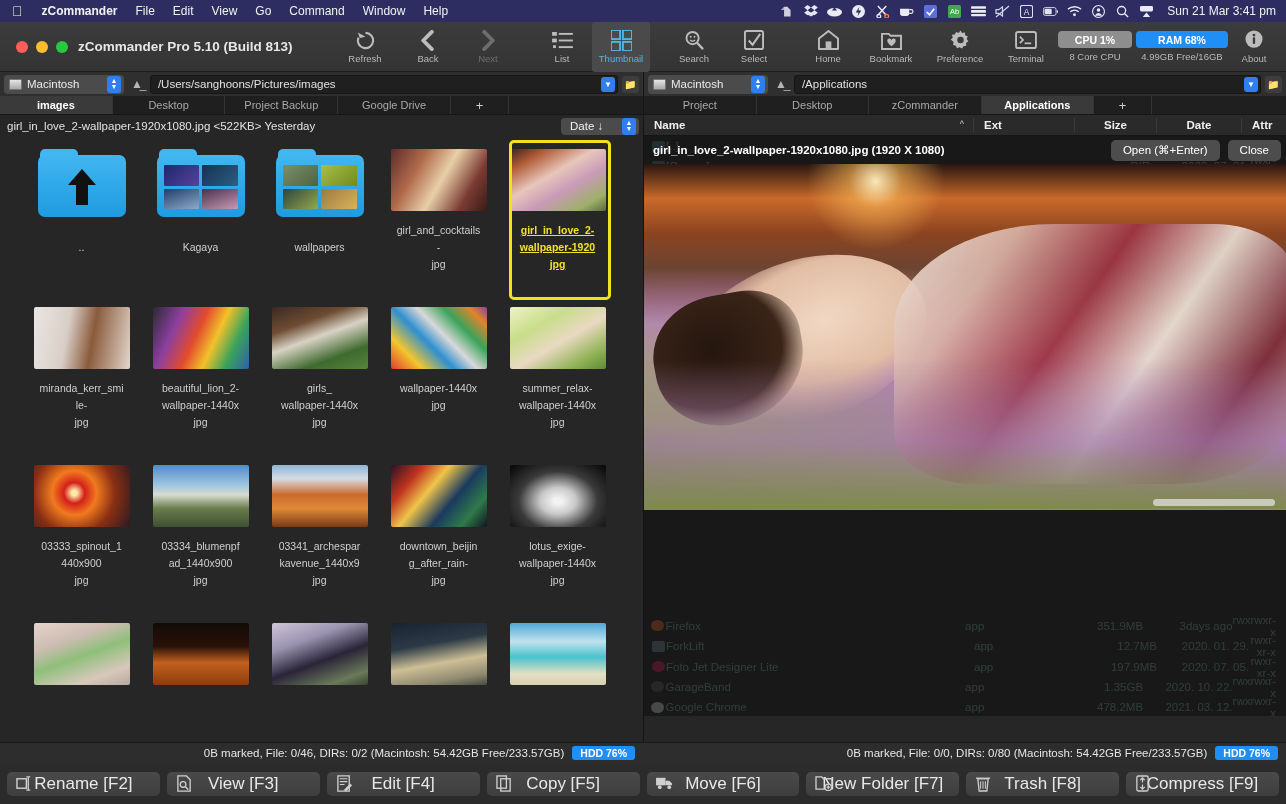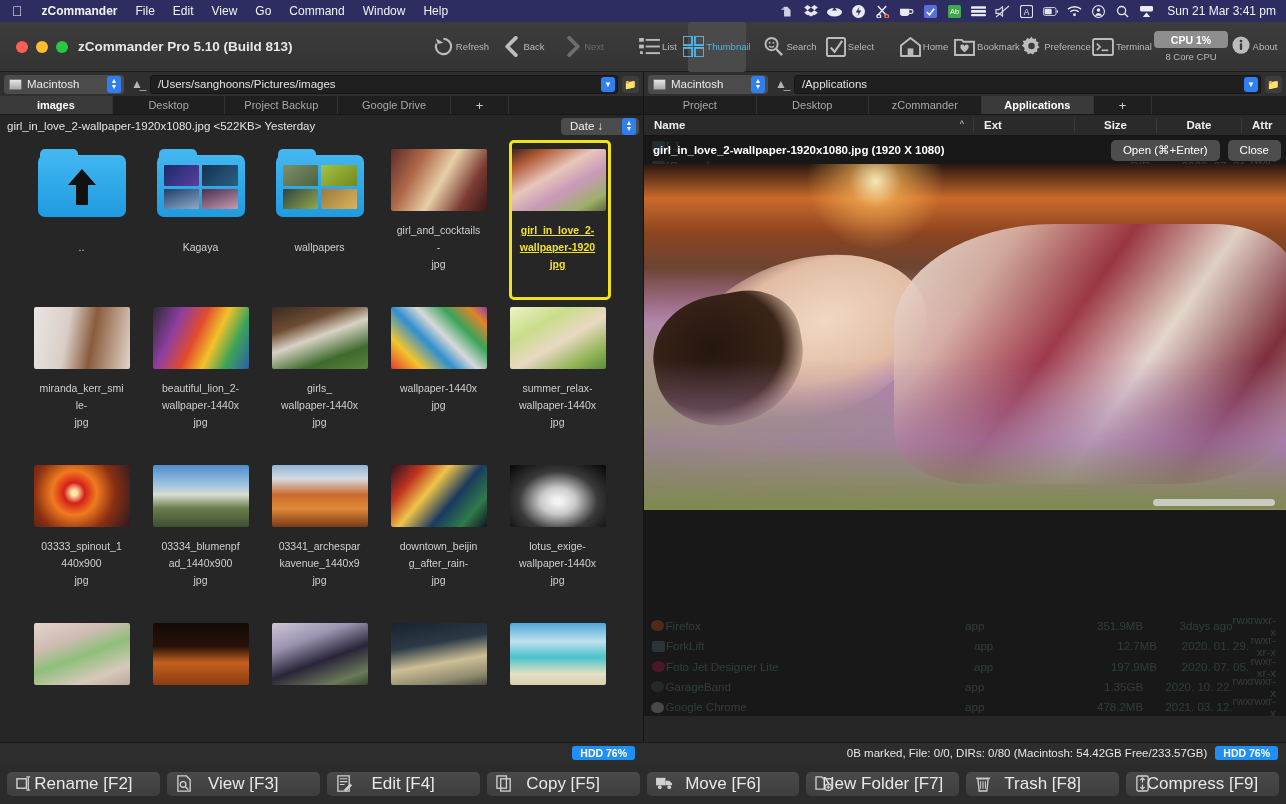--- a/index.html
+++ b/index.html
@@ -33,21 +33,21 @@
     border-bottom:1px solid #1d1d1d;
     display:flex; align-items:center; z-index:30;
   }
   .lights{ display:flex; gap:8px; padding:0 10px 0 16px; }
   .light{ width:12px;height:12px;border-radius:50%; }
   .l-red{background:#ff5f57;} .l-yel{background:#febc2e;} .l-grn{background:#28c840;}
   .win-title{ font-size:13.5px; font-weight:bold; color:#e6e6e6; white-space:nowrap; }
 
   .tb-group{ display:flex; align-items:flex-start; margin-left:auto; padding-right:8px; height:50px;}
   .tb-btn{
-    width:60px; height:50px; display:flex; flex-direction:row;
+    width:60px; height:50px; display:flex; flex-direction:column;
     align-items:center; justify-content:center; gap:2px;
     color:#b9b9b9; font-size:9.5px; cursor:default;
   }
   .tb-btn .glyph{ height:22px; display:flex; align-items:center; justify-content:center; }
   .tb-btn.dim{ color:#6d6d6d; }
   .tb-btn.active{ background:#4a4a4a; color:#4fb5e8; border-radius:3px; height:50px;}
   .tb-sep{ width:14px; }
   .tb-meter{ width:78px; height:50px; display:flex; flex-direction:column; align-items:center;
              justify-content:center; gap:3px; font-size:9.5px; color:#b9b9b9; }
   .meter-pill{ width:74px; height:17px; border-radius:4px; display:flex; align-items:center;
@@ -427,20 +427,24 @@
             </svg>
           </span>
         <span>Terminal</span>
       </div>
 
       <div class="tb-meter">
         <div class="meter-pill" style="background:#8e8e8e">CPU 1%</div>
         <div>8 Core CPU</div>
       </div>
 
+      <div class="tb-meter tb-wide">
+        <div class="meter-pill" style="background:#1f8ff5;width:92px">RAM 68%</div>
+        <div>4.99GB Free/16GB</div>
+      </div>
 
       <div class="tb-btn" style="width:48px">
         <span class="glyph">
           <svg width="20" height="21" viewBox="0 0 21 22">
               <circle cx="10.5" cy="9.5" r="9" fill="#bcbcbc"></circle>
               <path d="M9 18.5 12.5 15H8z" fill="#bcbcbc"></path>
               <circle cx="10.5" cy="5.3" r="1.5" fill="#3a3a3a"></circle>
               <rect x="9.3" y="7.6" width="2.4" height="7" rx="1" fill="#3a3a3a"></rect>
             </svg>
           </span>
@@ -832,20 +836,21 @@
                     background:linear-gradient(0deg,#7e8a4e 0%,rgba(160,120,170,.7) 45%,rgba(0,0,0,0) 100%);
                     filter:blur(1px);"></div>
         <div class="pv-scroll"></div>
       </div>
 
     </div>
   </div>
 
   <div class="statusbar">
     <div class="st-half">
+      <span>0B marked, File: 0/46, DIRs: 0/2  (Macintosh: 54.42GB Free/233.57GB)</span>
       <span class="hdd">HDD 76%</span>
     </div>
     <div class="st-half">
       <span>0B marked, File: 0/0, DIRs: 0/80  (Macintosh: 54.42GB Free/233.57GB)</span>
       <span class="hdd">HDD 76%</span>
     </div>
   </div>
 
   <div class="fnbar">
     <div class="fnbtn">

